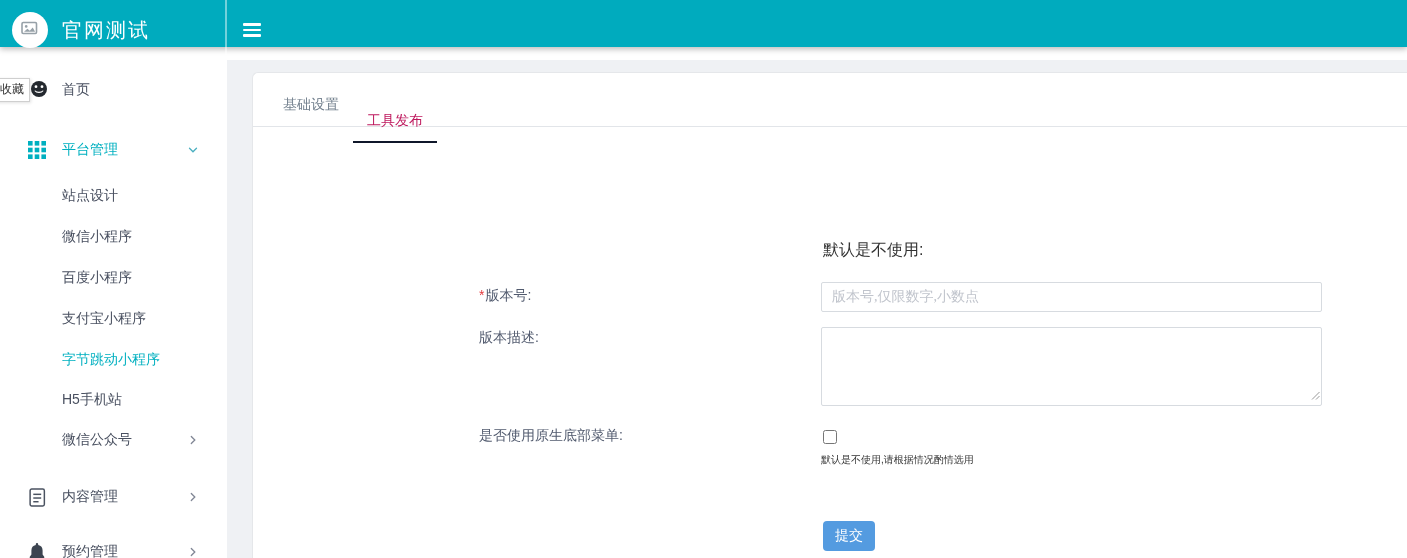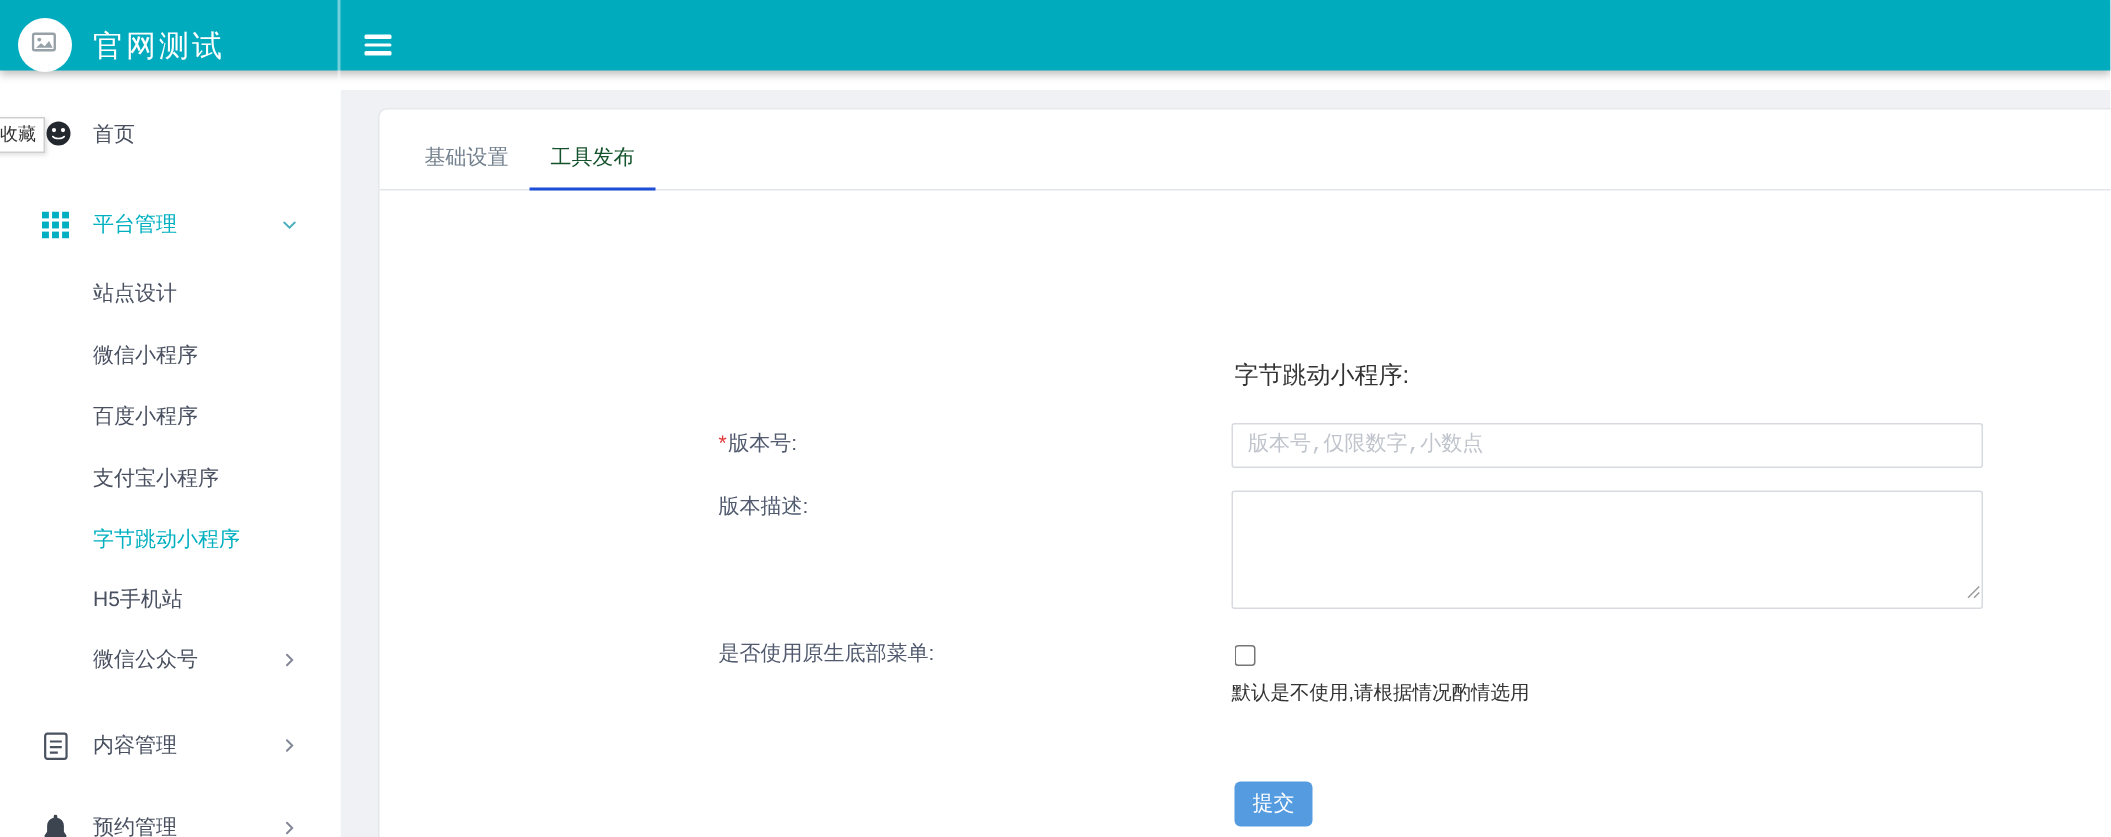--- a/index.html
+++ b/index.html
@@ -38,42 +38,42 @@
 
   
   .content-bg { position:absolute; left:227px; top:60px; width:1180px; height:522px; background:#eff1f4; }
   .card { position:absolute; left:25px; top:12px; width:1156px; height:492px;
     background:#fff; border:1px solid #e5e7ea; border-right:none; border-bottom:none;
     border-radius:6px 0 0 0; }
 
   .tabs { position:absolute; left:0; top:0; right:0; height:54px; border-bottom:1px solid #e2e5e9; }
   .tab { position:absolute; top:21px; height:33px; padding:0 14px; font-size:14px; color:#73808e;
     display:flex; align-items:flex-start; line-height:20px; cursor:pointer; }
-  .tab.active { color:#14532d; border-bottom:2px solid #1d4ed8; }
+  .tab.active { color:#be185d; border-bottom:2px solid #0f172a;margin-top:16px; }
   .tab-basic { left:16px; }
   .tab-publish { left:100px; }
 
   .section-title { position:absolute; left:570px; top:167px; font-size:16px; color:#333; }
 
   .form-label { position:absolute; left:226px; font-size:14px; color:#515a6e; white-space:nowrap; }
   .req { color:#e4393c; margin-right:1px; }
 
   .ipt { position:absolute; left:568px; top:209px; width:501px; height:30px;
     border:1px solid #d7dbe0; border-radius:2px; padding:0 10px; font-size:14px; color:#333;
-    outline:none; background:#fff; font-family:Liberation Mono, monospace; }
+    outline:none; background:#fff; font-family:Liberation Serif, serif; }
   .ipt::placeholder { color:#c0c4cc; }
 
   .ta-wrap { position:absolute; left:568px; top:254px; width:501px; height:79px; }
   .ta { width:100%; height:100%; border:1px solid #d7dbe0; border-radius:2px; resize:none;
     padding:6px 10px; font-size:14px; color:#333; outline:none; font-family:inherit; background:#fff; }
   .ta-grip { position:absolute; right:2px; bottom:2px; pointer-events:none; }
 
   .cbx { position:absolute; left:570px; top:357px; width:14px; height:14px; cursor:pointer;
     accent-color:#888; }
-  .help-text { position:absolute; left:568px; top:380px; font-size:13px; color:#333; white-space:nowrap; }
+  .help-text { position:absolute; left:568px; top:380px; font-size:10px; color:#333; white-space:nowrap; }
 
   .submit-btn { position:absolute; left:570px; top:416px; width:52px; height:30px;
     background:#549BE0; border:none; border-radius:4px; color:#fff; font-size:14px;
     cursor:pointer; font-family:inherit;margin-top:32px; }
 </style>
 </head>
 <body>
 
 <div class="header">
   <div class="brand">
@@ -194,21 +194,21 @@
 </div>
 
 <div class="content-bg">
   <div class="card">
 
     <div class="tabs">
       <div class="tab tab-basic">基础设置</div>
       <div class="tab tab-publish active">工具发布</div>
     </div>
 
-    <div class="section-title">字节跳动小程序:</div>
+    <div class="section-title">默认是不使用:</div>
 
     <div class="form-label" style="top:214px">
       <span class="req">*</span><span>版本号:</span>
     </div>
     <input class="ipt" type="text" placeholder="版本号,仅限数字,小数点" style="">
 
     <div class="form-label" style="top:256px">版本描述:</div>
     <div class="ta-wrap">
       <textarea class="ta" style=""></textarea>
       <span class="ta-grip">

